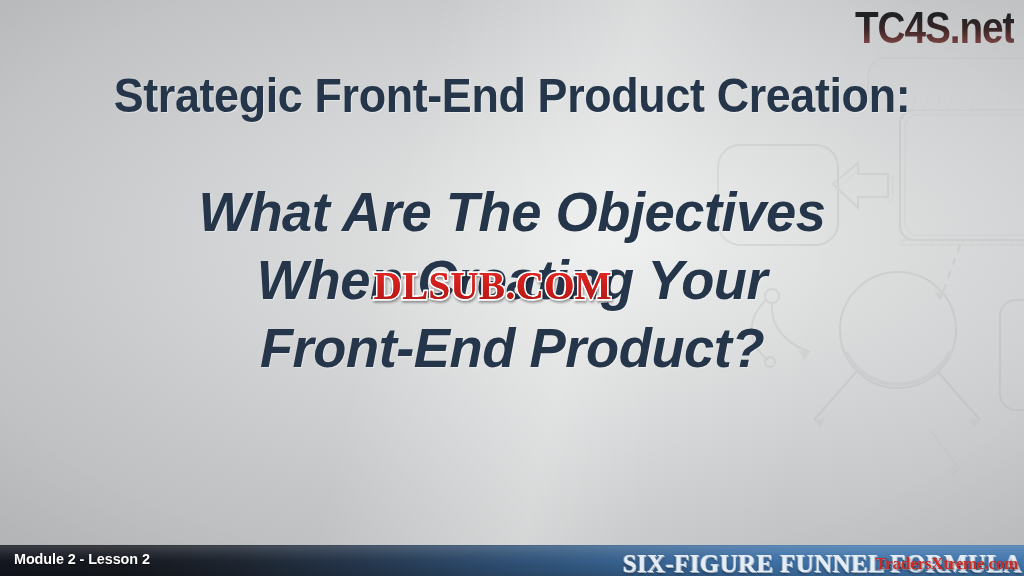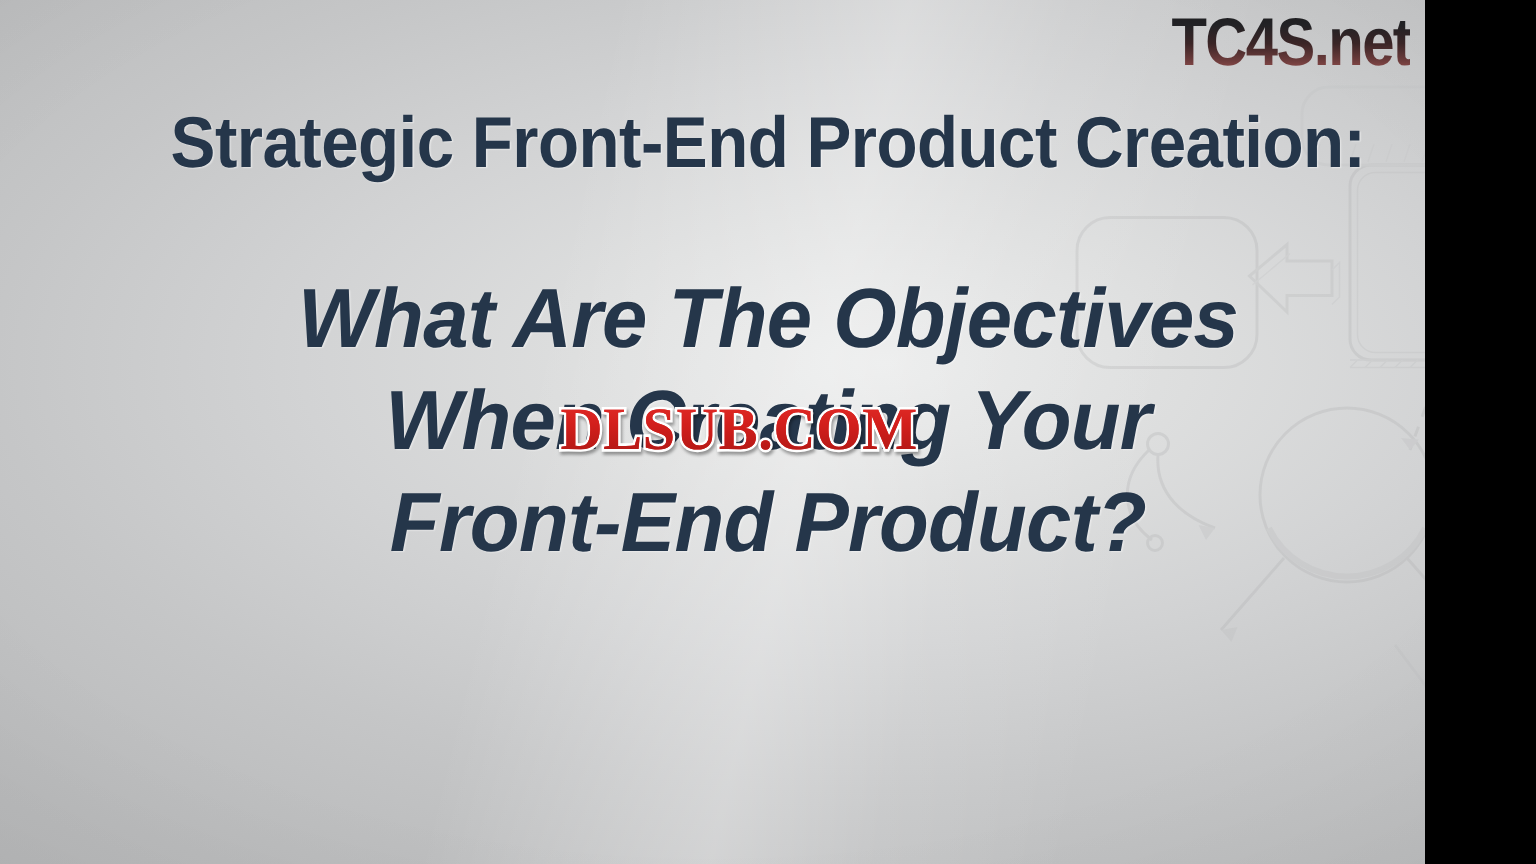--- a/index.html
+++ b/index.html
@@ -2,21 +2,21 @@
 <html><head>
 <meta charset="utf-8">
 <style>
   html, body {
     margin: 0;
     padding: 0;
     background: #000;
   }
   #slide {
     position: relative;
-    width: 950px;
+    width: 1024px;
     height: 576px;
     overflow: hidden;
     font-family: "Liberation Sans", sans-serif;
     background: #c6c7c8;
   }
 
   
   .bg-base {
     position: absolute;
     inset: 0;
@@ -290,14 +290,20 @@
 
   <div class="subhead">
     <span class="ln">What Are The Objectives</span>
     <span class="ln">When Creating Your</span>
     <span class="ln">Front-End Product?</span>
   </div>
 
   <div class="wm-main">DLSUB.COM</div>
   <div class="wm-main-fill">DLSUB.COM</div>
 
+  <div class="footer">
+    <div class="footer-sheen"></div>
+    <div class="lesson">Module 2 - Lesson 2</div>
+    <div class="brand">SIX-FIGURE FUNNEL FORMULA</div>
+    <div class="wm-foot">TradersXtreme.com</div>
+  </div>
 
 </div>
 
 </body></html>

